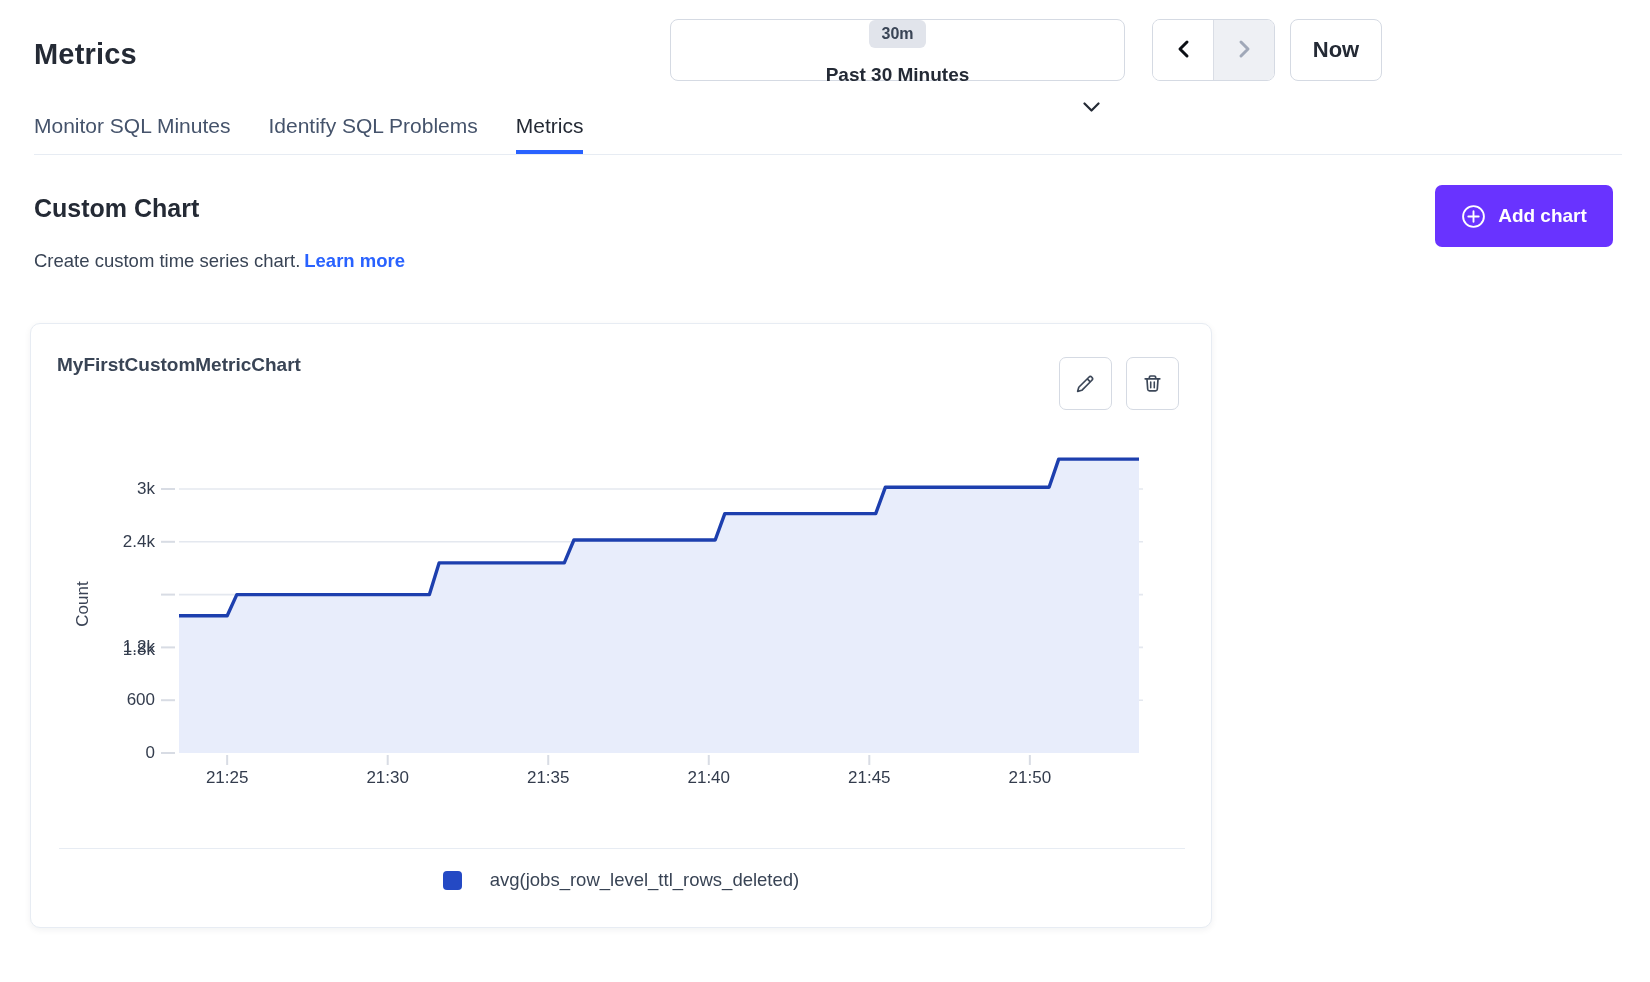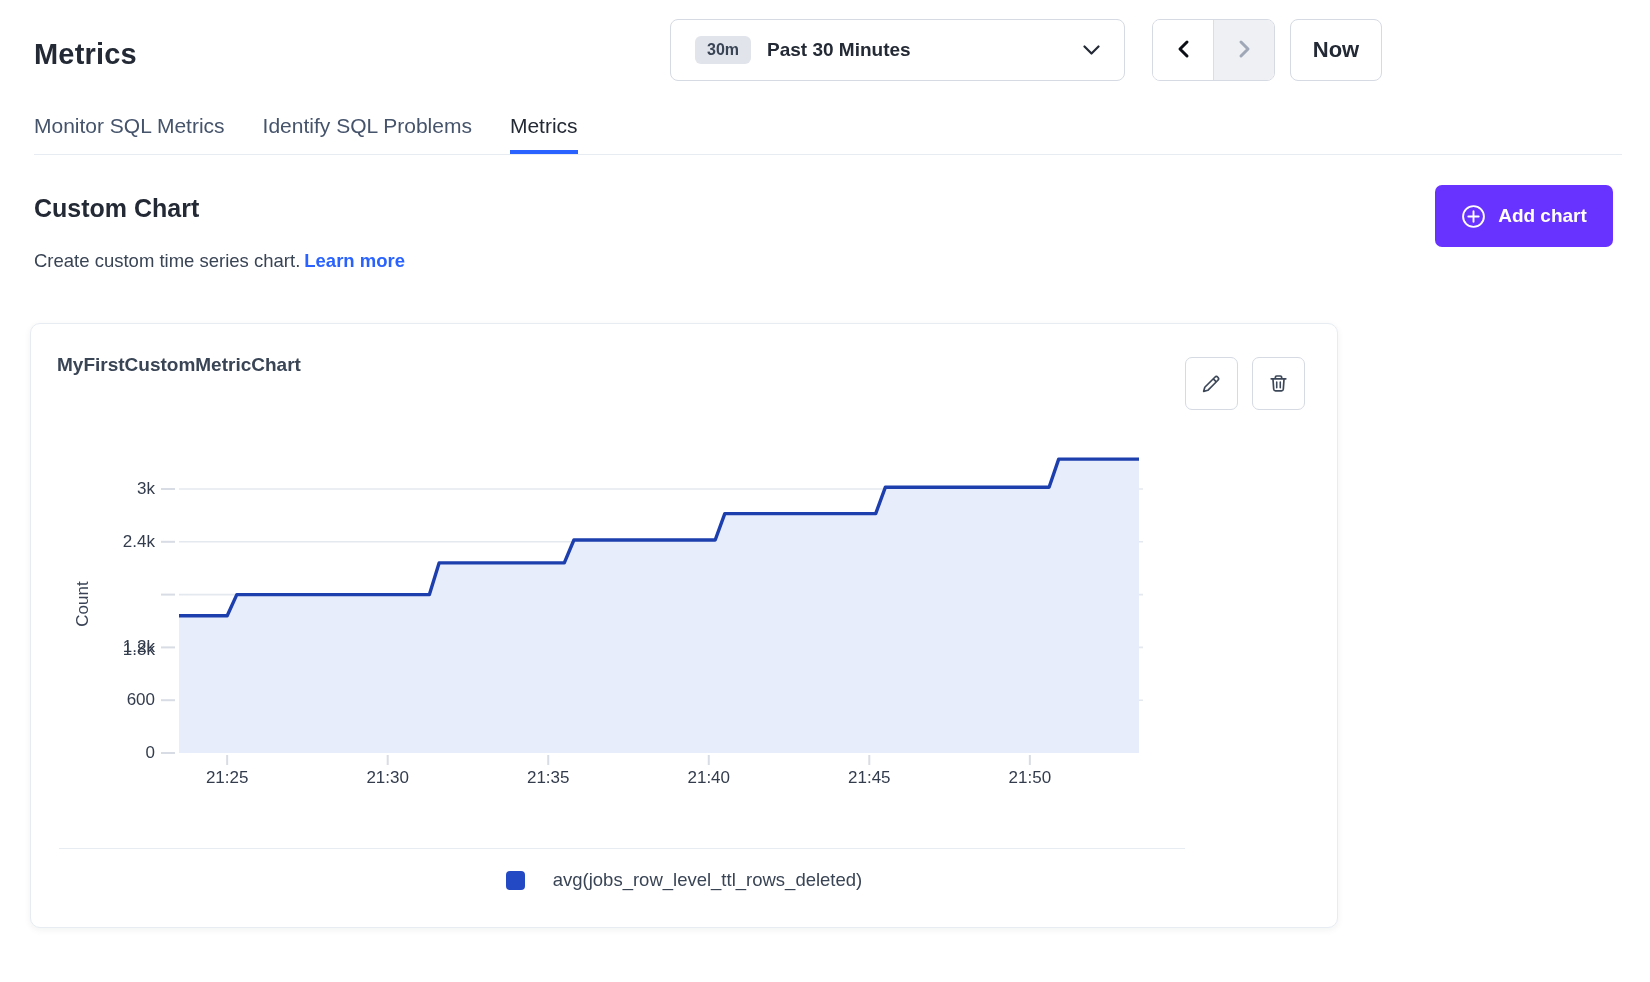--- a/index.html
+++ b/index.html
@@ -10,21 +10,21 @@
     color:#242a35;
   }
   .abs { position:absolute; }
 
   
   .page-title { left:34px; top:38px; font-size:29px; font-weight:700; color:#242a35; letter-spacing:.2px; }
 
   .time-select {
     left:670px; top:19px; width:455px; height:62px;
     border:1px solid #d5dae3; border-radius:8px; background:#fff;
-    display:flex; align-items:center; padding:0 24px; gap:16px; cursor:pointer;
+    display:flex; align-items:center; padding:0 24px; gap:16px; cursor:pointer;flex-direction:column;
   }
   .time-badge {
     background:#e1e4eb; color:#394455; font-size:16px; font-weight:700;
     padding:6px 12px; border-radius:6px; line-height:1;
   }
   .time-label { font-size:19px; font-weight:600; color:#242a35; }
   .time-chevron { margin-left:auto; display:flex; }
 
   .arrow-group {
     left:1152px; top:19px; width:123px; height:62px;
@@ -56,21 +56,21 @@
 
   .add-chart-btn {
     left:1435px; top:185px; width:178px; height:62px;
     background:#6933ff; border:none; border-radius:7px; cursor:pointer;
     display:flex; align-items:center; justify-content:center; gap:12px;
     color:#fff; font-size:19px; font-weight:600; font-family:inherit;
   }
 
   
   .card {
-    left:30px; top:323px; width:1308px; height:605px;
+    left:30px; top:323px; width:1182px; height:605px;
     background:#fff; border:1px solid #e7ecf3; border-radius:10px;
     box-shadow:0 2px 7px rgba(20,30,50,.06);
   }
   .card-title { left:26px; top:30px; font-size:19px; font-weight:700; color:#394455; }
   .icon-btn {
     width:53px; height:53px; background:#fff; border:1px solid #d5dae3; border-radius:7px;
     display:flex; align-items:center; justify-content:center; cursor:pointer;
   }
   .card-actions { right:32px; top:33px; display:flex; gap:14px; position:absolute; }
 
@@ -118,21 +118,21 @@
       <svg width="15" height="20" viewBox="0 0 15 20">
           <polyline points="4,3 11,10 4,17" fill="none" stroke="#a0a8b8" stroke-width="3" stroke-linecap="round" stroke-linejoin="round"></polyline>
         </svg>
     </span>
   </button>
 </div>
 
 <button class="abs now-btn">Now</button>
 
 <nav class="abs tabs">
-  <div class="tab">Monitor SQL Metrics</div>
+  <div class="tab">Monitor SQL Minutes</div>
   <div class="tab">Identify SQL Problems</div>
   <div class="tab active">Metrics</div>
 </nav>
 
 <h2 class="abs section-heading">Custom Chart</h2>
 <p class="abs section-desc">
   <span>Create custom time series chart.</span><a class="learn-more">Learn more</a>
 </p>
 
 <button class="abs add-chart-btn">

